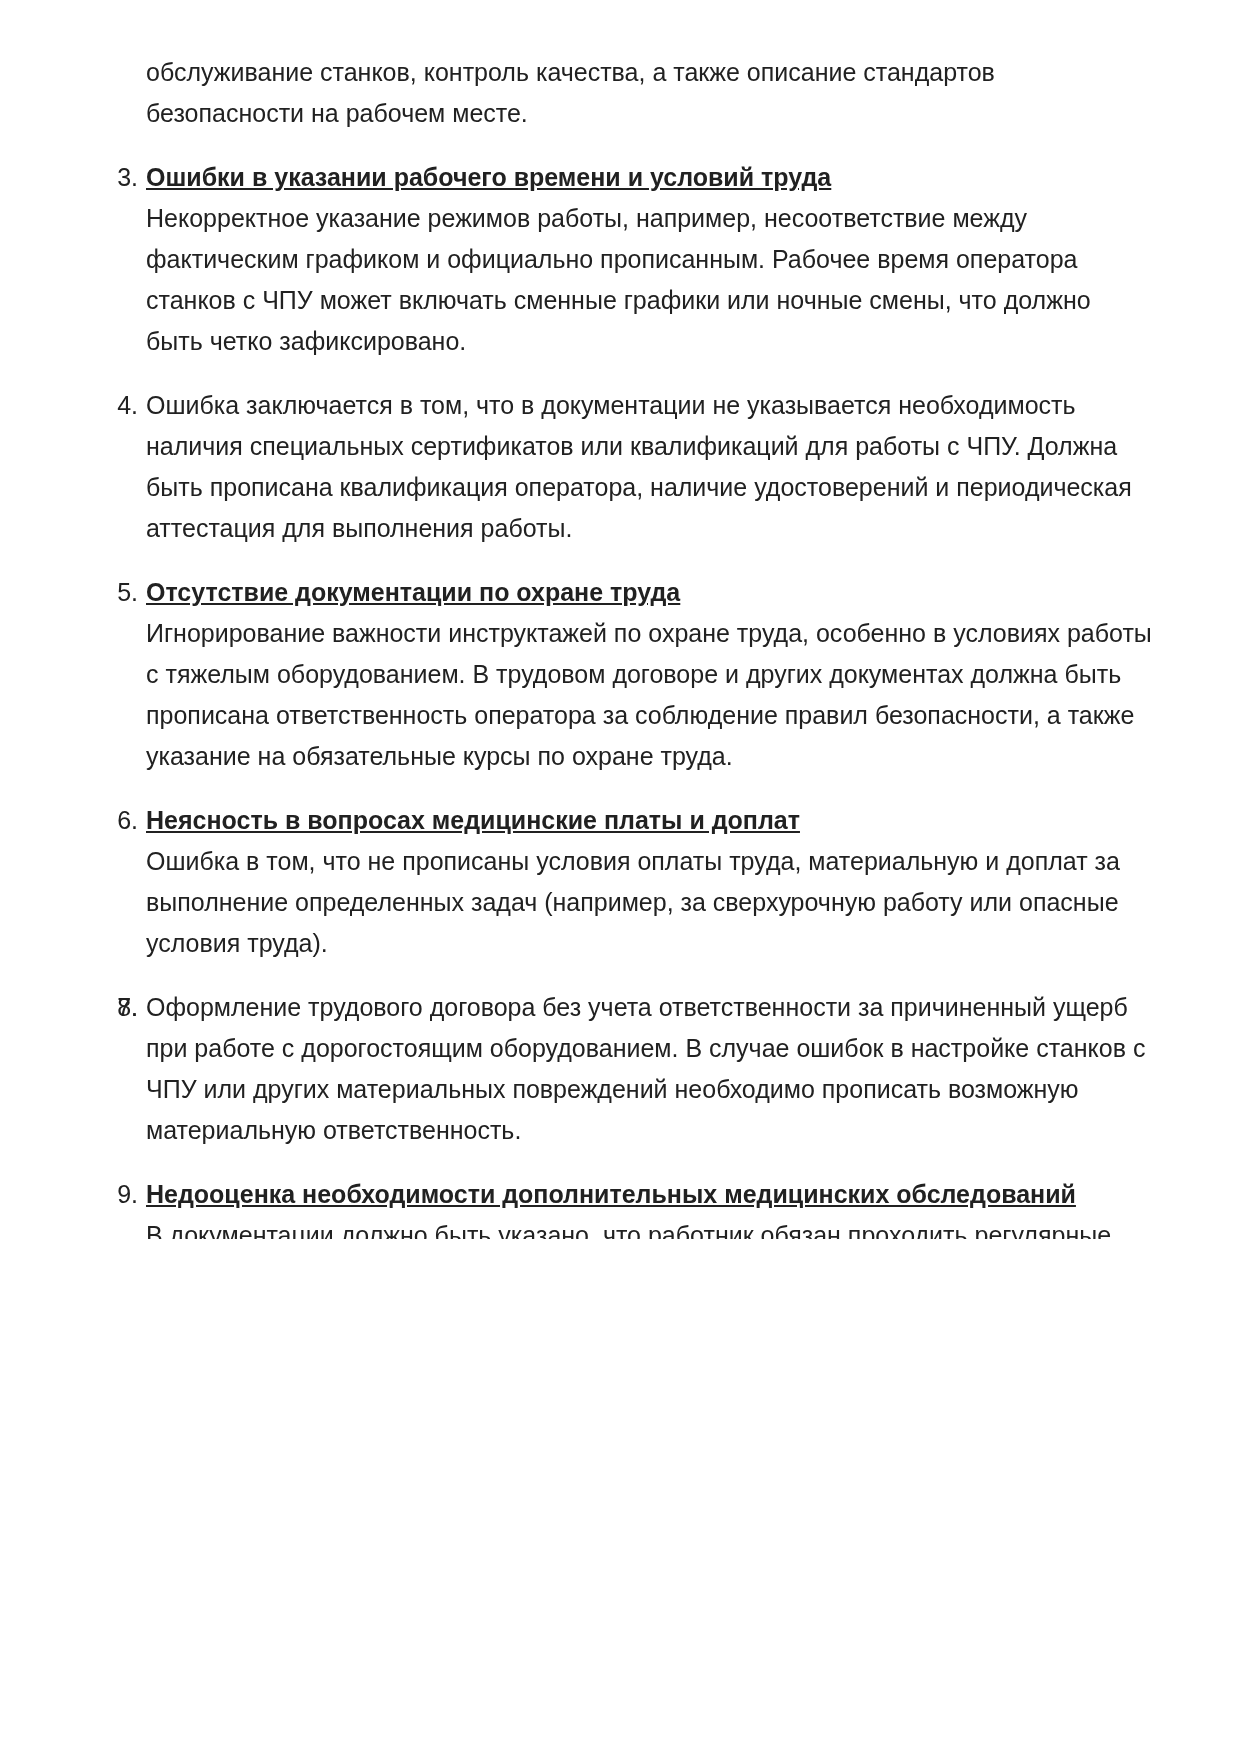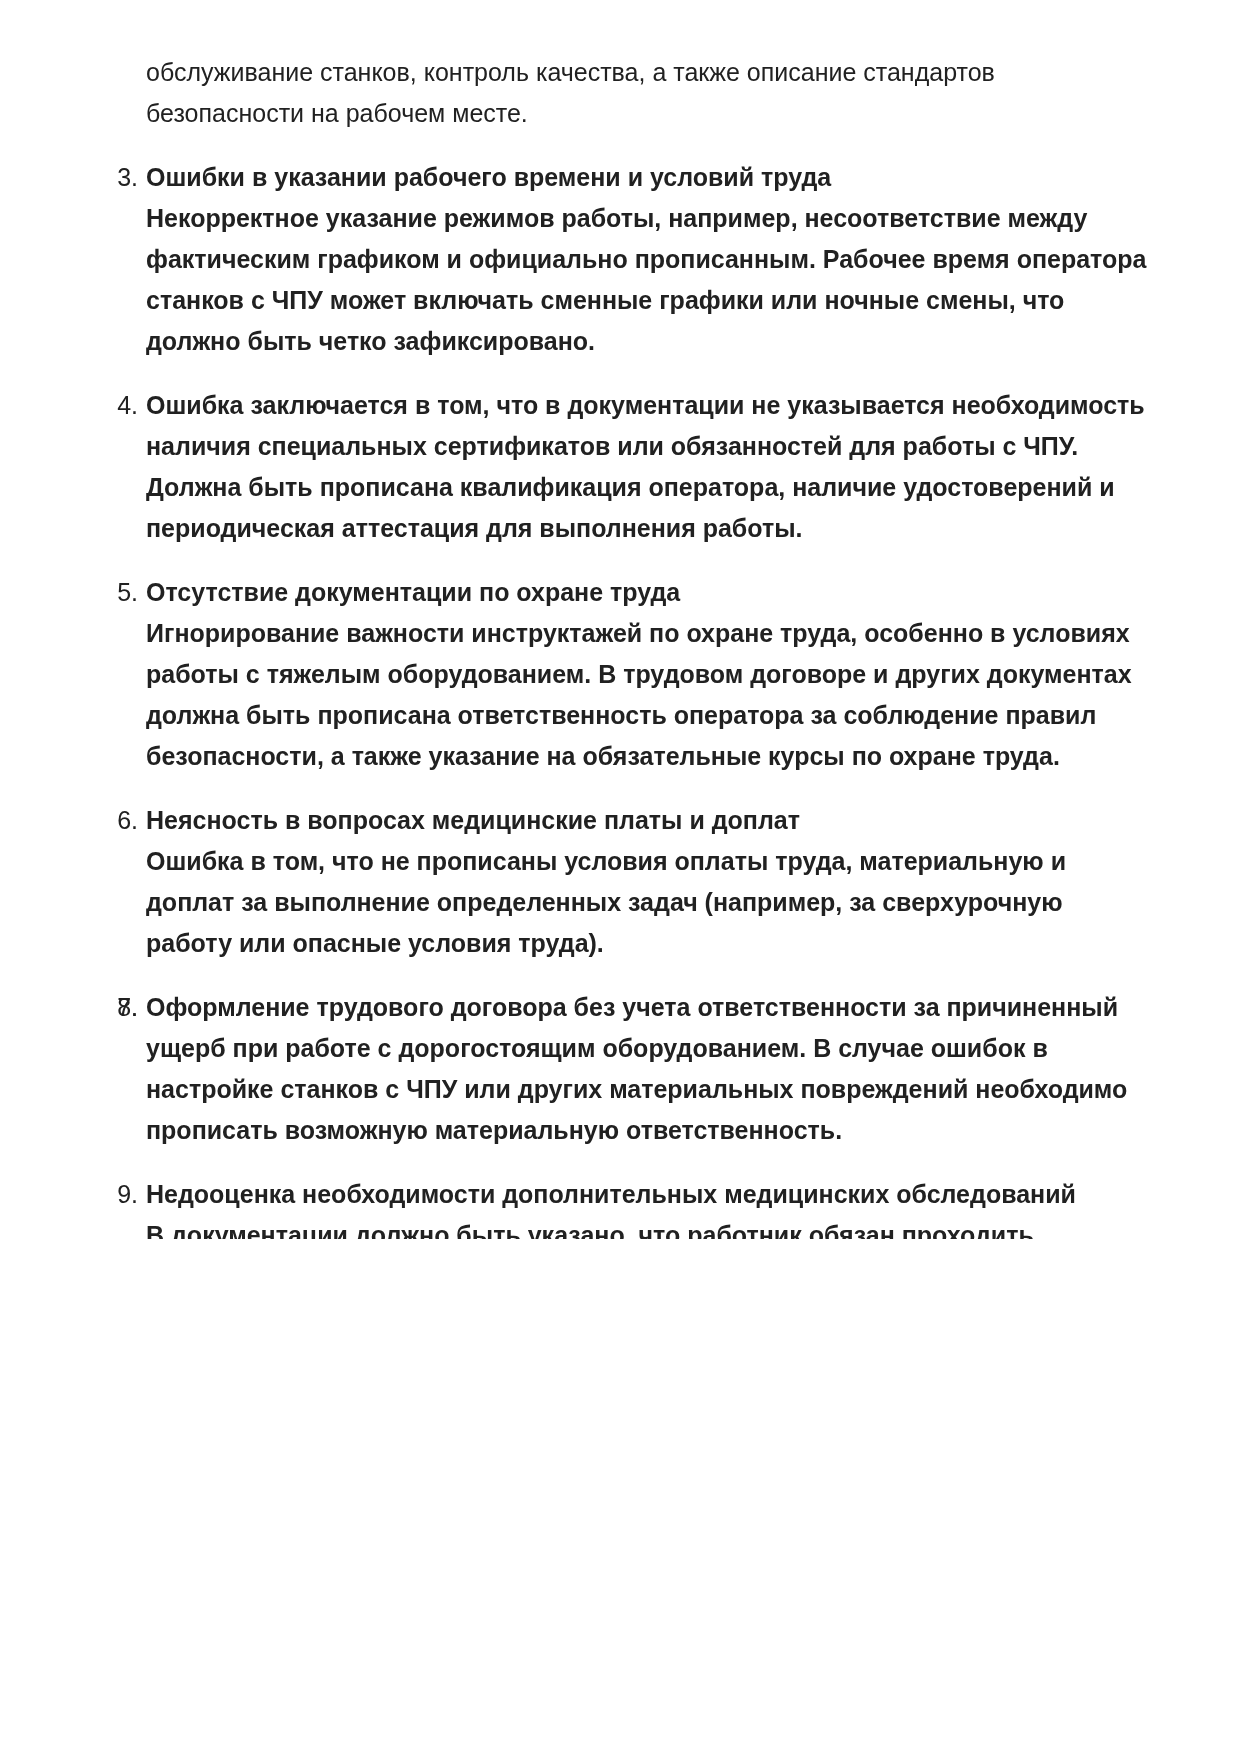--- a/index.html
+++ b/index.html
@@ -30,44 +30,45 @@
   .num {
     position: absolute;
     left: -40px;
     top: 0;
     width: 32px;
     text-align: right;
     font-weight: 400;
   }
   .item-title {
     font-weight: 700;
+    text-decoration: underline;
   }
   .item-body {
-    font-weight: 700;
+    font-weight: 400;
   }
 </style>
 </head>
 <body>
 
 <div class="page">
 
   <p class="intro">обслуживание станков, контроль качества, а также описание стандартов безопасности на рабочем месте.</p>
 
   <div class="item">
     <span class="num">3.</span>
     <div class="item-content">
       <div class="item-title">Ошибки в указании рабочего времени и условий труда</div>
       <div class="item-body">Некорректное указание режимов работы, например, несоответствие между фактическим графиком и официально прописанным. Рабочее время оператора станков с ЧПУ может включать сменные графики или ночные смены, что должно быть четко зафиксировано.</div>
     </div>
   </div>
 
   <div class="item">
     <span class="num">4.</span>
     <div class="item-content">
-      <div class="item-body">Ошибка заключается в том, что в документации не указывается необходимость наличия специальных сертификатов или обязанностей для работы с ЧПУ. Должна быть прописана квалификация оператора, наличие удостоверений и периодическая аттестация для выполнения работы.</div>
+      <div class="item-body">Ошибка заключается в том, что в документации не указывается необходимость наличия специальных сертификатов или квалификаций для работы с ЧПУ. Должна быть прописана квалификация оператора, наличие удостоверений и периодическая аттестация для выполнения работы.</div>
     </div>
   </div>
 
   <div class="item">
     <span class="num">5.</span>
     <div class="item-content">
       <div class="item-title">Отсутствие документации по охране труда</div>
       <div class="item-body">Игнорирование важности инструктажей по охране труда, особенно в условиях работы с тяжелым оборудованием. В трудовом договоре и других документах должна быть прописана ответственность оператора за соблюдение правил безопасности, а также указание на обязательные курсы по охране труда.</div>
     </div>
   </div>

